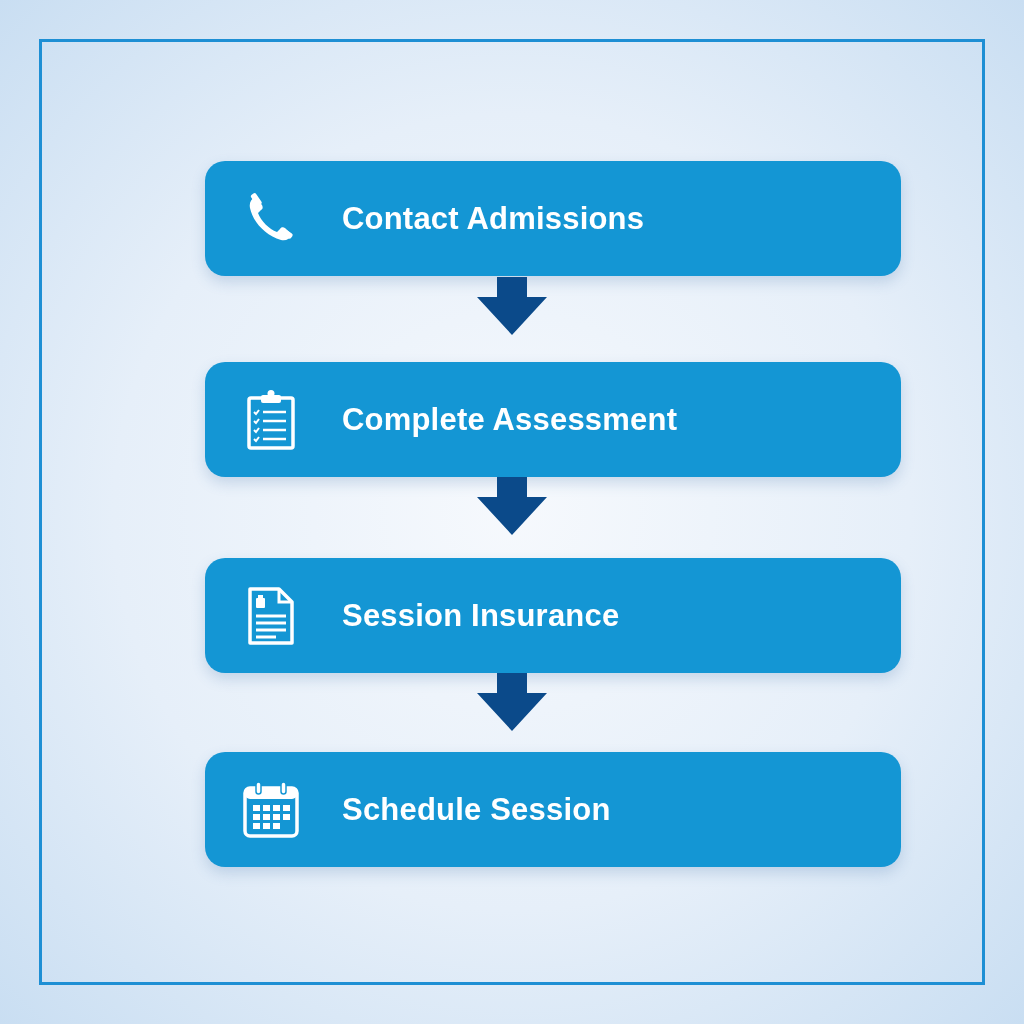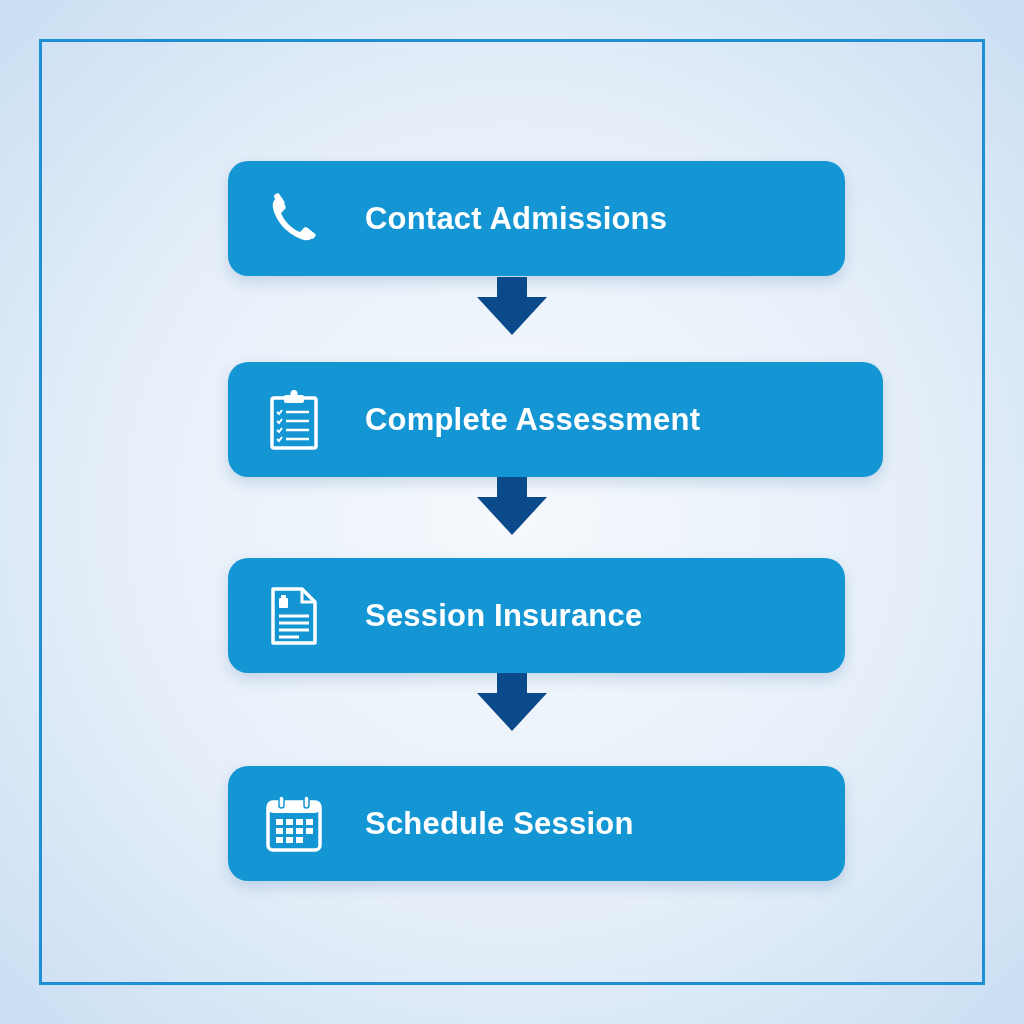--- a/index.html
+++ b/index.html
@@ -7,21 +7,21 @@
       width: 1024px; height: 1024px; overflow: hidden; position: relative;
       background: radial-gradient(ellipse at 50% 50%, #f6f9fd 0%, #e6eff9 55%, #c9def2 100%);
       font-family: "Liberation Sans", "DejaVu Sans", sans-serif;
     }
     .frame {
       position: absolute; left: 39px; top: 39px; width: 940px; height: 940px;
       border: 3px solid #1e8fd4;
       box-sizing: content-box;
     }
     .step {
-      position: absolute; left: 228px; width: 617px; height: 115px;
+      position: absolute; left: 205px; width: 696px; height: 115px;
       background: #1496d4;
       border-radius: 20px;
       box-shadow: 0 6px 14px rgba(60, 110, 170, 0.22);
       display: flex; align-items: center;
     }
     .step .icon {
       position: absolute; left: 36px; top: 50%; transform: translateY(-50%);
       width: 60px; height: 60px; display: flex; align-items: center; justify-content: center;
     }
     .step .label {
@@ -46,21 +46,21 @@
       <rect x="42" y="38" width="6" height="13" rx="2" transform="rotate(-55 45 44)" fill="#ffffff"></rect>
     </svg>
   </span>
   <span class="label">Contact Admissions</span>
 </div>
 
 <svg class="arrow" style="top:277px;" viewBox="0 0 70 58">
   <polygon points="20,0 50,0 50,20 70,20 35,58 0,20 20,20" fill="#0b4a8a"></polygon>
 </svg>
 
-<div class="step" style="top:362px;padding-left:38px;">
+<div class="step" style="top:362px;">
   <span class="icon">
     <svg width="60" height="60" viewBox="0 0 60 60">
       <rect x="8" y="8" width="44" height="50" rx="2" fill="none" stroke="#ffffff" stroke-width="3.5"></rect>
       <rect x="20" y="5" width="20" height="8" rx="2" fill="#ffffff"></rect>
       <circle cx="30" cy="3.5" r="3.5" fill="#ffffff"></circle>
       <g stroke="#ffffff" stroke-width="2" fill="none">
         <polyline points="13,22 15,24 18,20"></polyline>
         <polyline points="13,31 15,33 18,29"></polyline>
         <polyline points="13,40 15,42 18,38"></polyline>
         <polyline points="13,49 15,51 18,47"></polyline>
@@ -93,21 +93,21 @@
       </g>
     </svg>
   </span>
   <span class="label">Session Insurance</span>
 </div>
 
 <svg class="arrow" style="top:673px;" viewBox="0 0 70 58">
   <polygon points="20,0 50,0 50,20 70,20 35,58 0,20 20,20" fill="#0b4a8a"></polygon>
 </svg>
 
-<div class="step" style="top:752px;margin-top:14px;">
+<div class="step" style="top:752px;">
   <span class="icon">
     <svg width="60" height="60" viewBox="0 0 60 60">
       <rect x="4" y="8" width="52" height="48" rx="5" fill="none" stroke="#ffffff" stroke-width="3.5"></rect>
       <rect x="4" y="8" width="52" height="11" rx="5" fill="#ffffff"></rect>
       <rect x="15" y="2" width="5" height="12" rx="2.5" fill="#ffffff" stroke="#1496d4" stroke-width="1.5"></rect>
       <rect x="40" y="2" width="5" height="12" rx="2.5" fill="#ffffff" stroke="#1496d4" stroke-width="1.5"></rect>
       <g fill="#ffffff">
         <rect x="12" y="25" width="7" height="6"></rect>
           <rect x="22" y="25" width="7" height="6"></rect>
           <rect x="32" y="25" width="7" height="6"></rect>

